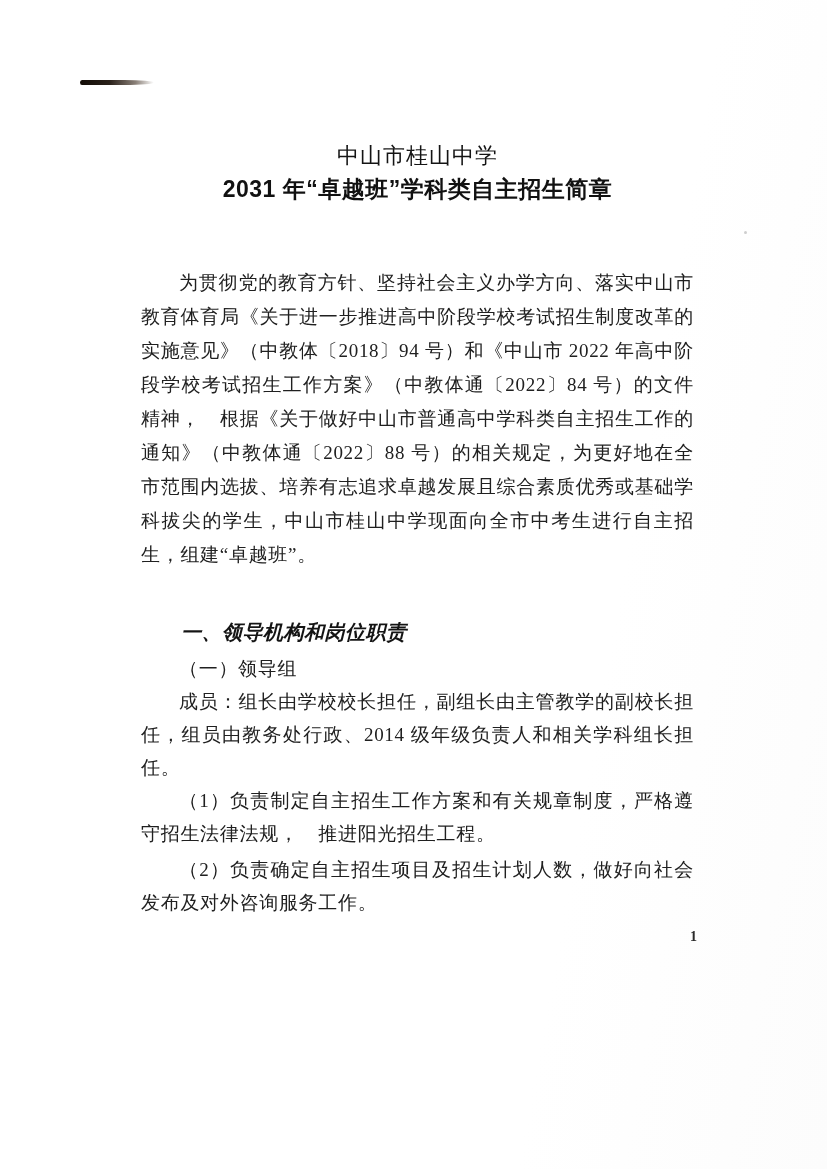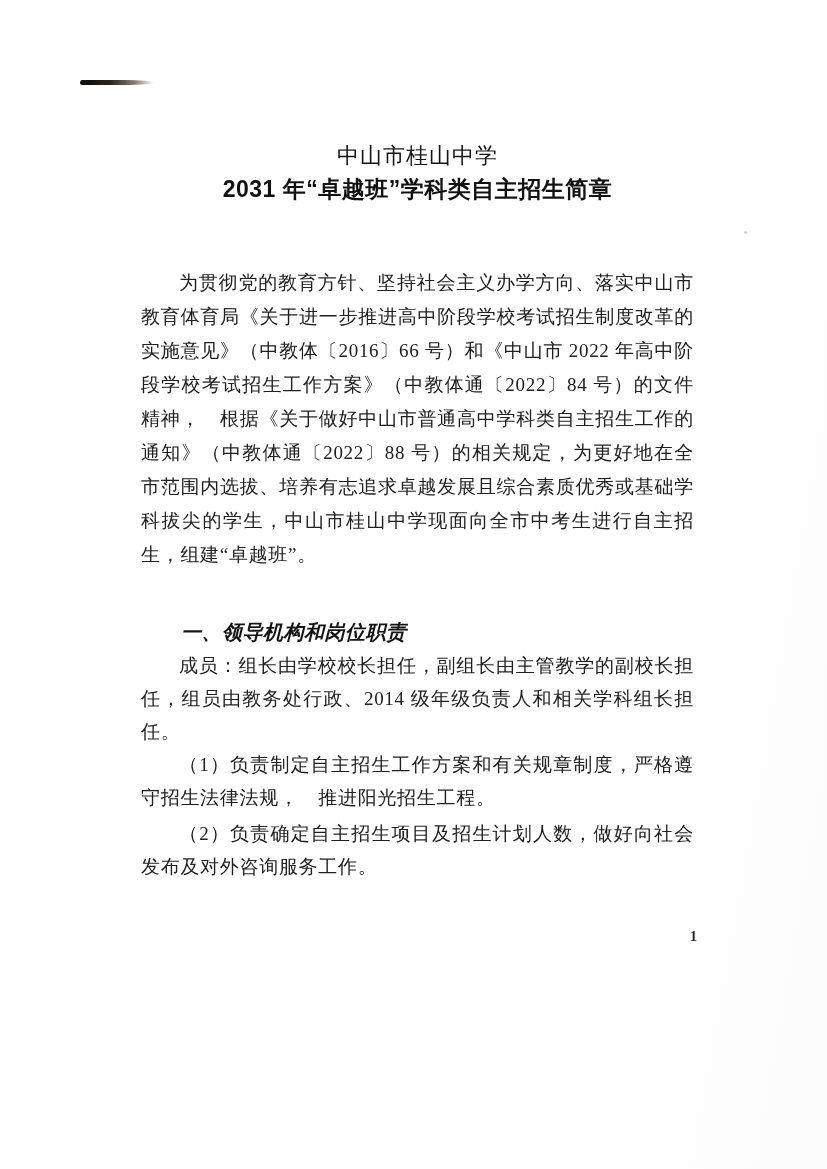--- a/index.html
+++ b/index.html
@@ -113,24 +113,25 @@
 
   <div class="scan-dash"></div>
   <div class="scan-dot"></div>
 
   <div class="content">
 
     <h1 class="title-school">中山市桂山中学</h1>
 
     <h2 class="title-main">2031 年“卓越班”学科类自主招生简章</h2>
 
-    <p class="body-par intro">为贯彻党的教育方针、坚持社会主义办学方向、落实中山市教育体育局《关于进一步推进高中阶段学校考试招生制度改革的实施意见》（中教体〔2016〕66 号）和《中山市 2022 年高中阶段学校考试招生工作方案》（中教体通〔2022〕84 号）的文件精神，　根据《关于做好中山市普通高中学科类自主招生工作的通知》（中教体通〔2022〕88 号）的相关规定，为更好地在全市范围内选拔、培养有志追求卓越发展且综合素质优秀或基础学科拔尖的学生，中山市桂山中学现面向全市中考生进行自主招生，组建“卓越班”。</p>
+    <p class="body-par intro">为贯彻党的教育方针、坚持社会主义办学方向、落实中山市教育体育局《关于进一步推进高中阶段学校考试招生制度改革的实施意见》（中教体〔2018〕94 号）和《中山市 2022 年高中阶段学校考试招生工作方案》（中教体通〔2022〕84 号）的文件精神，　根据《关于做好中山市普通高中学科类自主招生工作的通知》（中教体通〔2022〕88 号）的相关规定，为更好地在全市范围内选拔、培养有志追求卓越发展且综合素质优秀或基础学科拔尖的学生，中山市桂山中学现面向全市中考生进行自主招生，组建“卓越班”。</p>
 
     <h3 class="sec-heading">一、领导机构和岗位职责</h3>
 
+    <p class="body-par sec-par sub-heading">（一）领导组</p>
 
     <p class="body-par sec-par members">成员：组长由学校校长担任，副组长由主管教学的副校长担任，组员由教务处行政、2014 级年级负责人和相关学科组长担任。</p>
 
 
     <p class="body-par sec-par duty1">（1）负责制定自主招生工作方案和有关规章制度，严格遵守招生法律法规，　推进阳光招生工程。</p>
 
     <p class="body-par sec-par duty2">（2）负责确定自主招生项目及招生计划人数，做好向社会发布及对外咨询服务工作。</p>
 
 
   </div>

